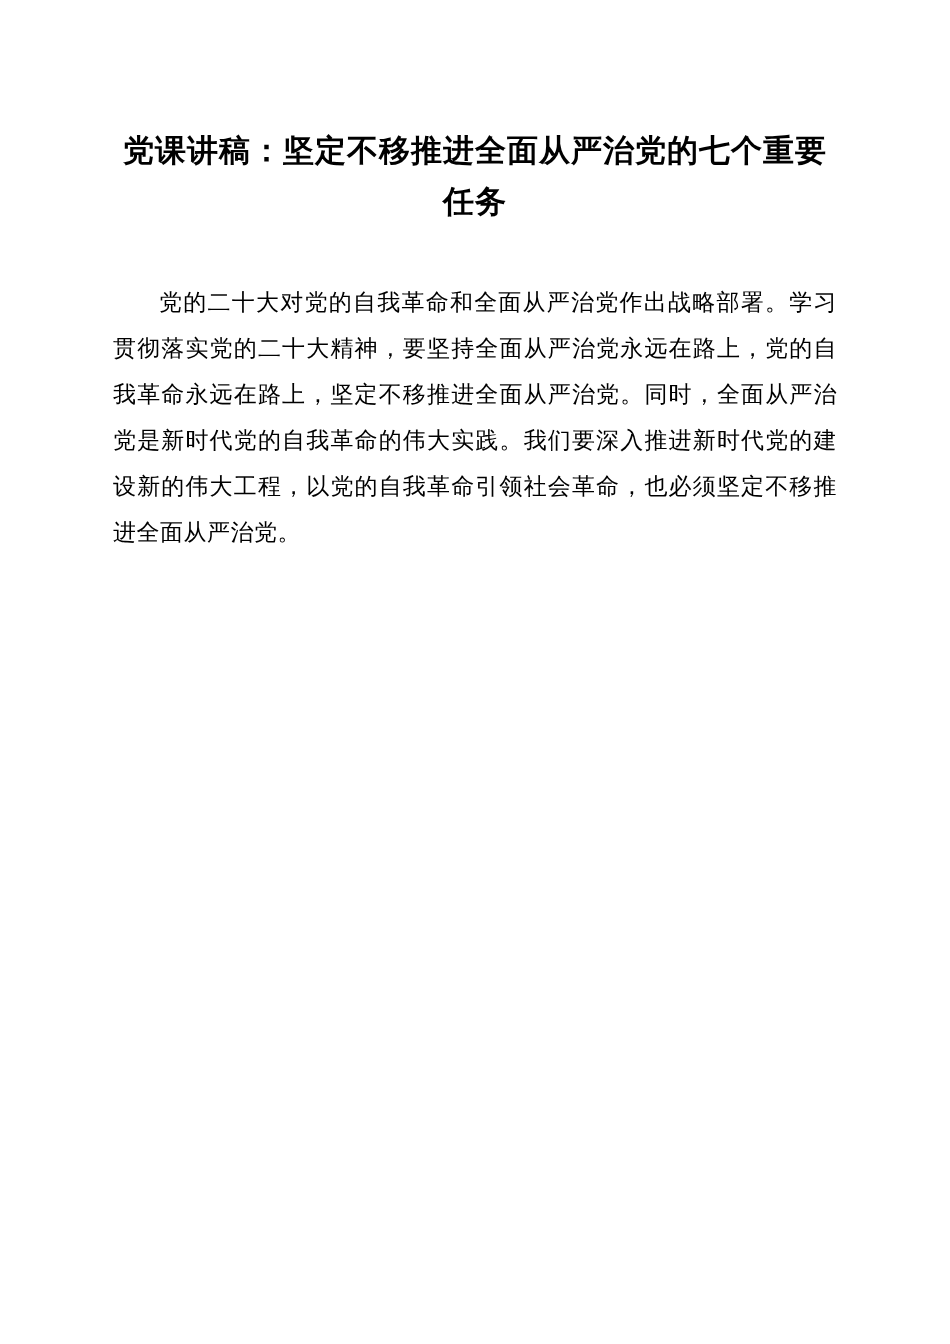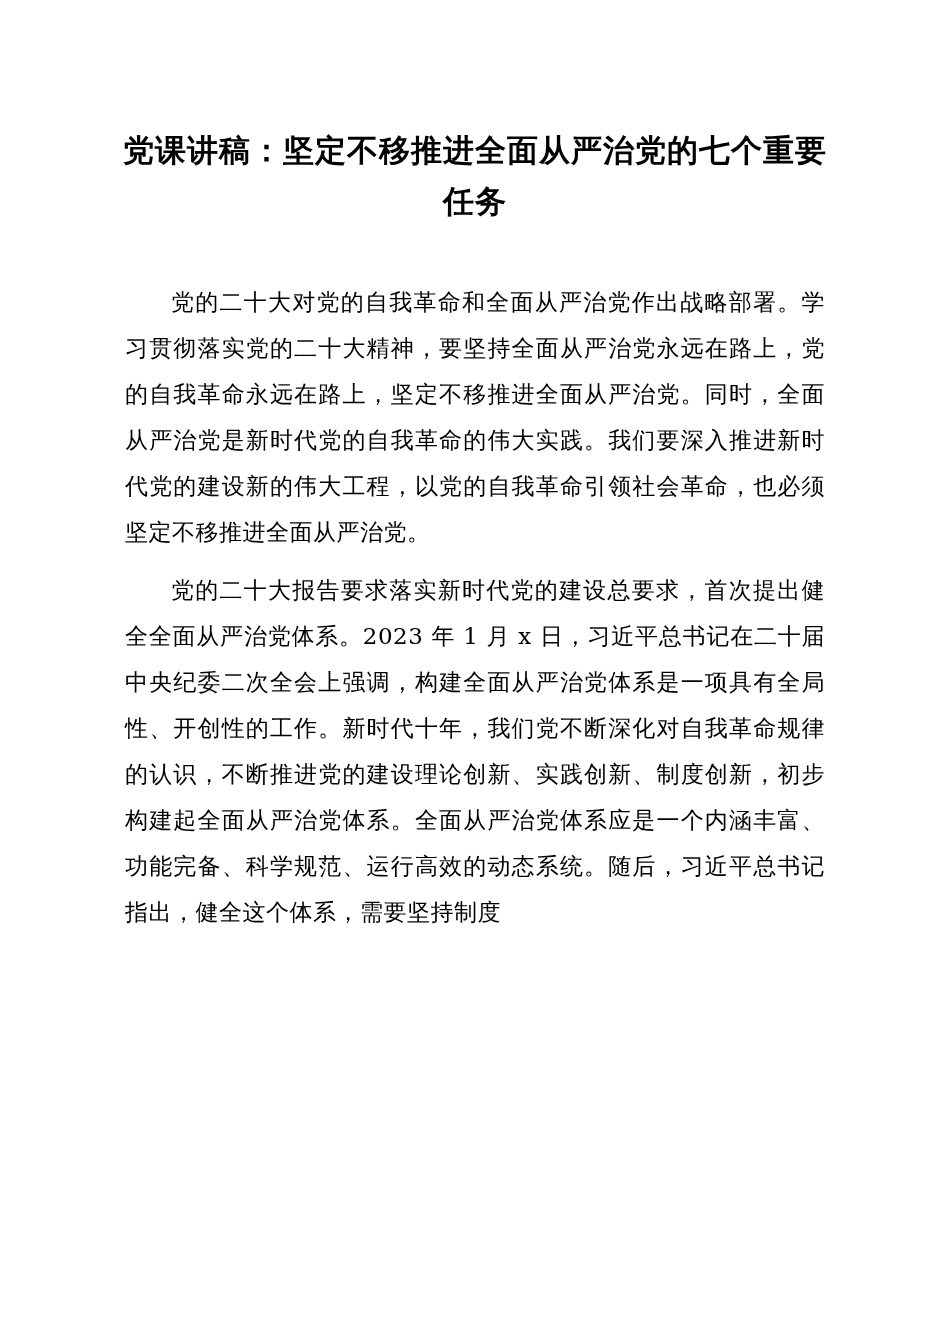--- a/index.html
+++ b/index.html
@@ -25,33 +25,32 @@
   }
   .doc-title {
     margin: 0 0 52px 0;
     font-size: 31px;
     font-weight: bold;
     line-height: 1.65;
     text-align: center;
     letter-spacing: 1px;
   }
   .doc-paragraph {
-    margin: 12px;
+    margin: 0;
     font-size: 23px;
     line-height: 2.0;
     text-indent: 2em;
     text-align: justify;
     text-justify: inter-ideograph;
     letter-spacing: 0.5px;
     word-break: break-all;
   }
 </style>
 </head>
 <body>
 
 <div class="page">
   <h1 class="doc-title">党课讲稿：坚定不移推进全面从严治党的七个重要任务</h1>
 
   <p class="doc-paragraph">党的二十大对党的自我革命和全面从严治党作出战略部署。学习贯彻落实党的二十大精神，要坚持全面从严治党永远在路上，党的自我革命永远在路上，坚定不移推进全面从严治党。同时，全面从严治党是新时代党的自我革命的伟大实践。我们要深入推进新时代党的建设新的伟大工程，以党的自我革命引领社会革命，也必须坚定不移推进全面从严治党。</p>
 
 
-  <p class="doc-paragraph">党的二十大报告要求落实新时代党的建设总要求，首次提出健全全面从严治党体系。2023 年 1 月 x 日，习近平总书记在二十届中央纪委二次全会上强调，构建全面从严治党体系是一项具有全局性、开创性的工作。新时代十年，我们党不断深化对自我革命规律的认识，不断推进党的建设理论创新、实践创新、制度创新，初步构建起全面从严治党体系。全面从严治党体系应是一个内涵丰富、功能完备、科学规范、运行高效的动态系统。随后，习近平总书记指出，健全这个体系，需要坚持制度</p>
 </div>
 
 </body></html>

